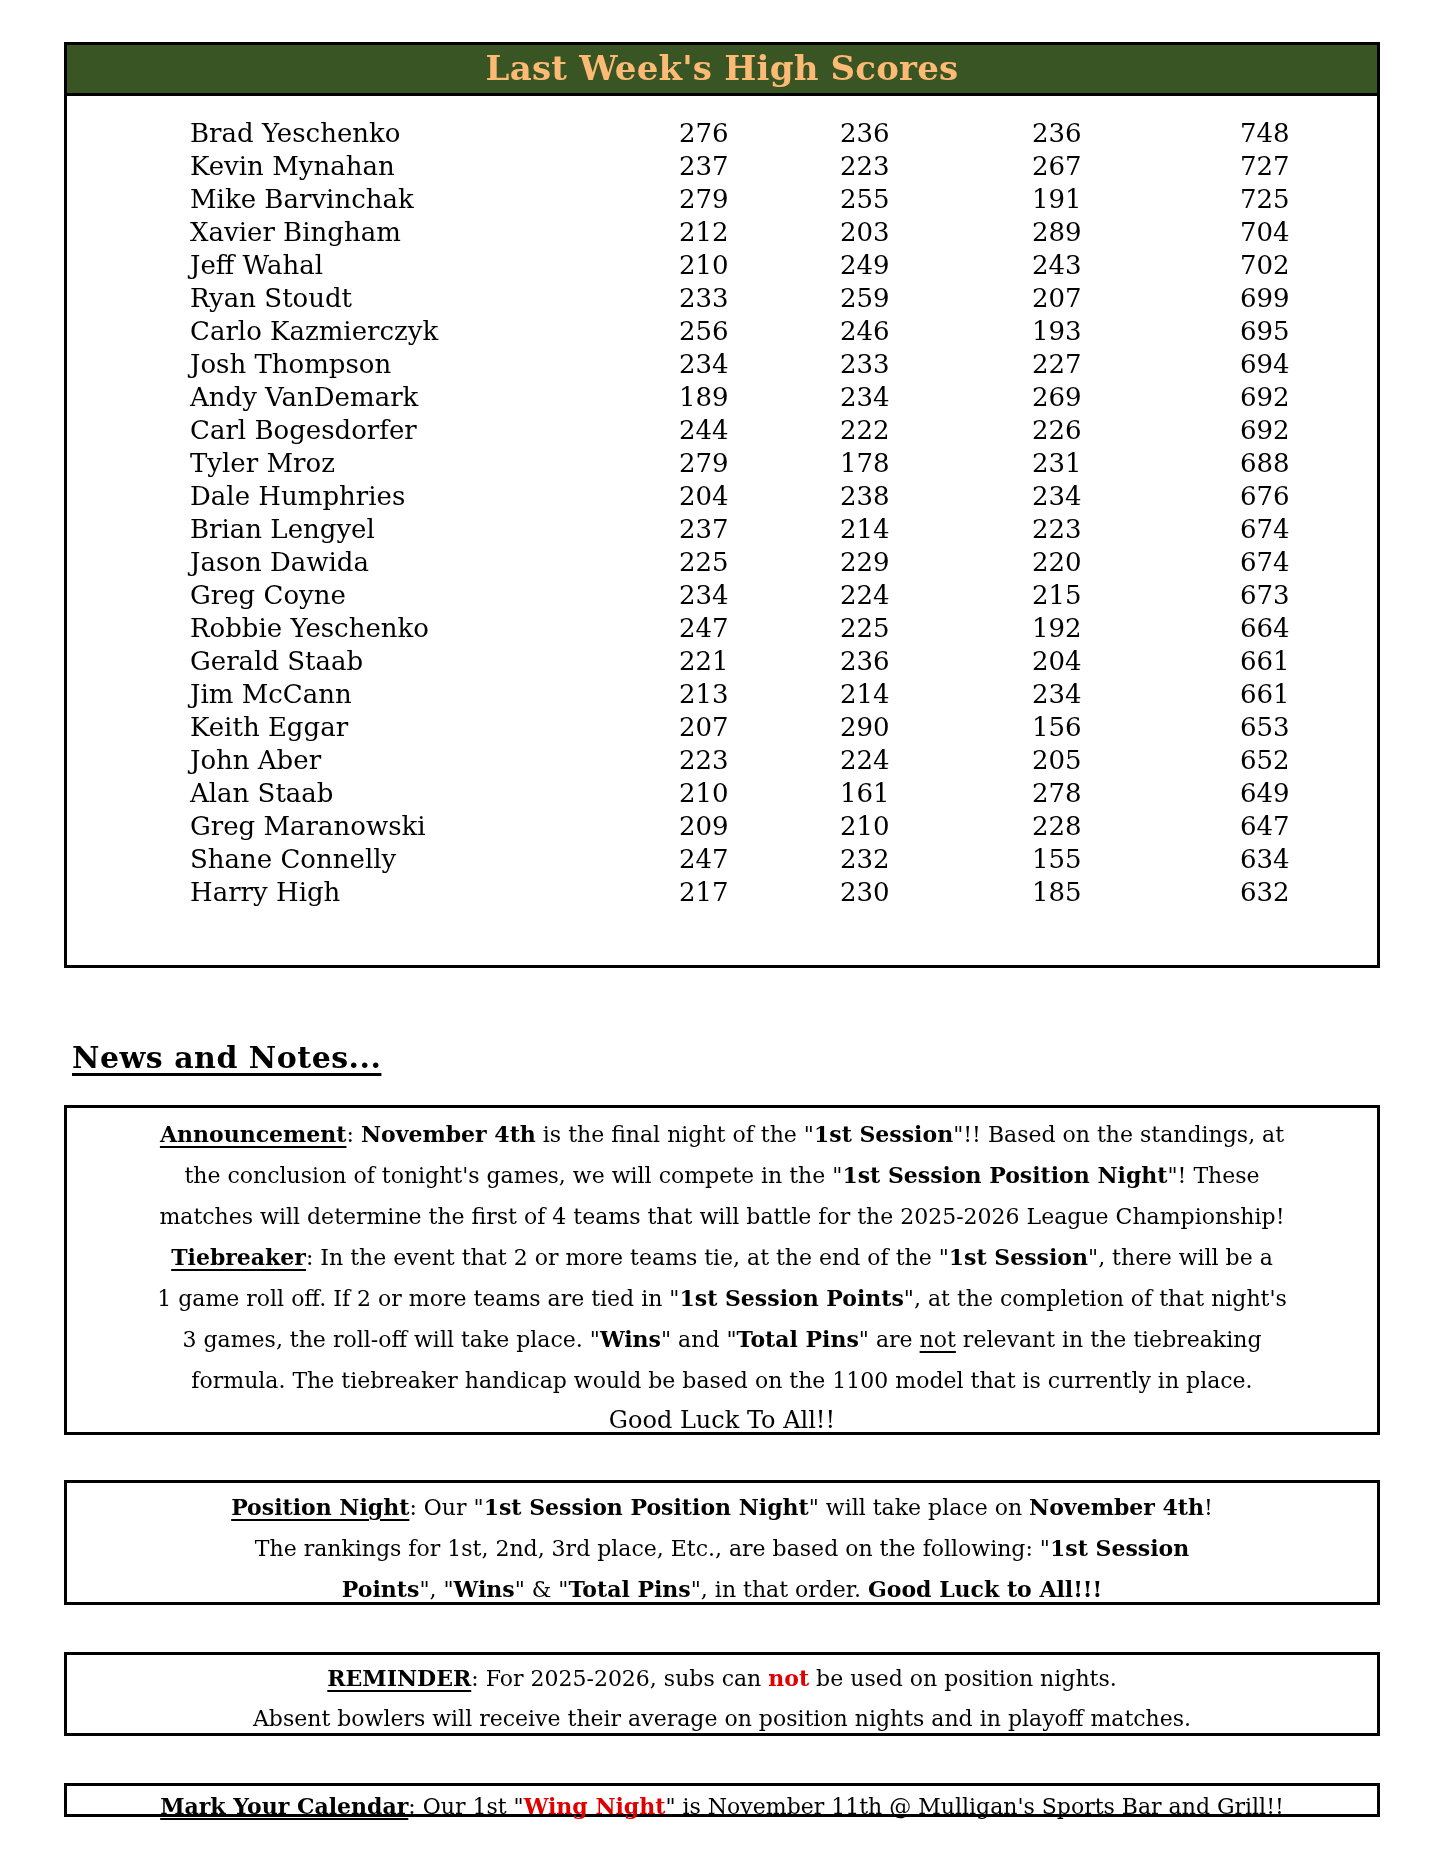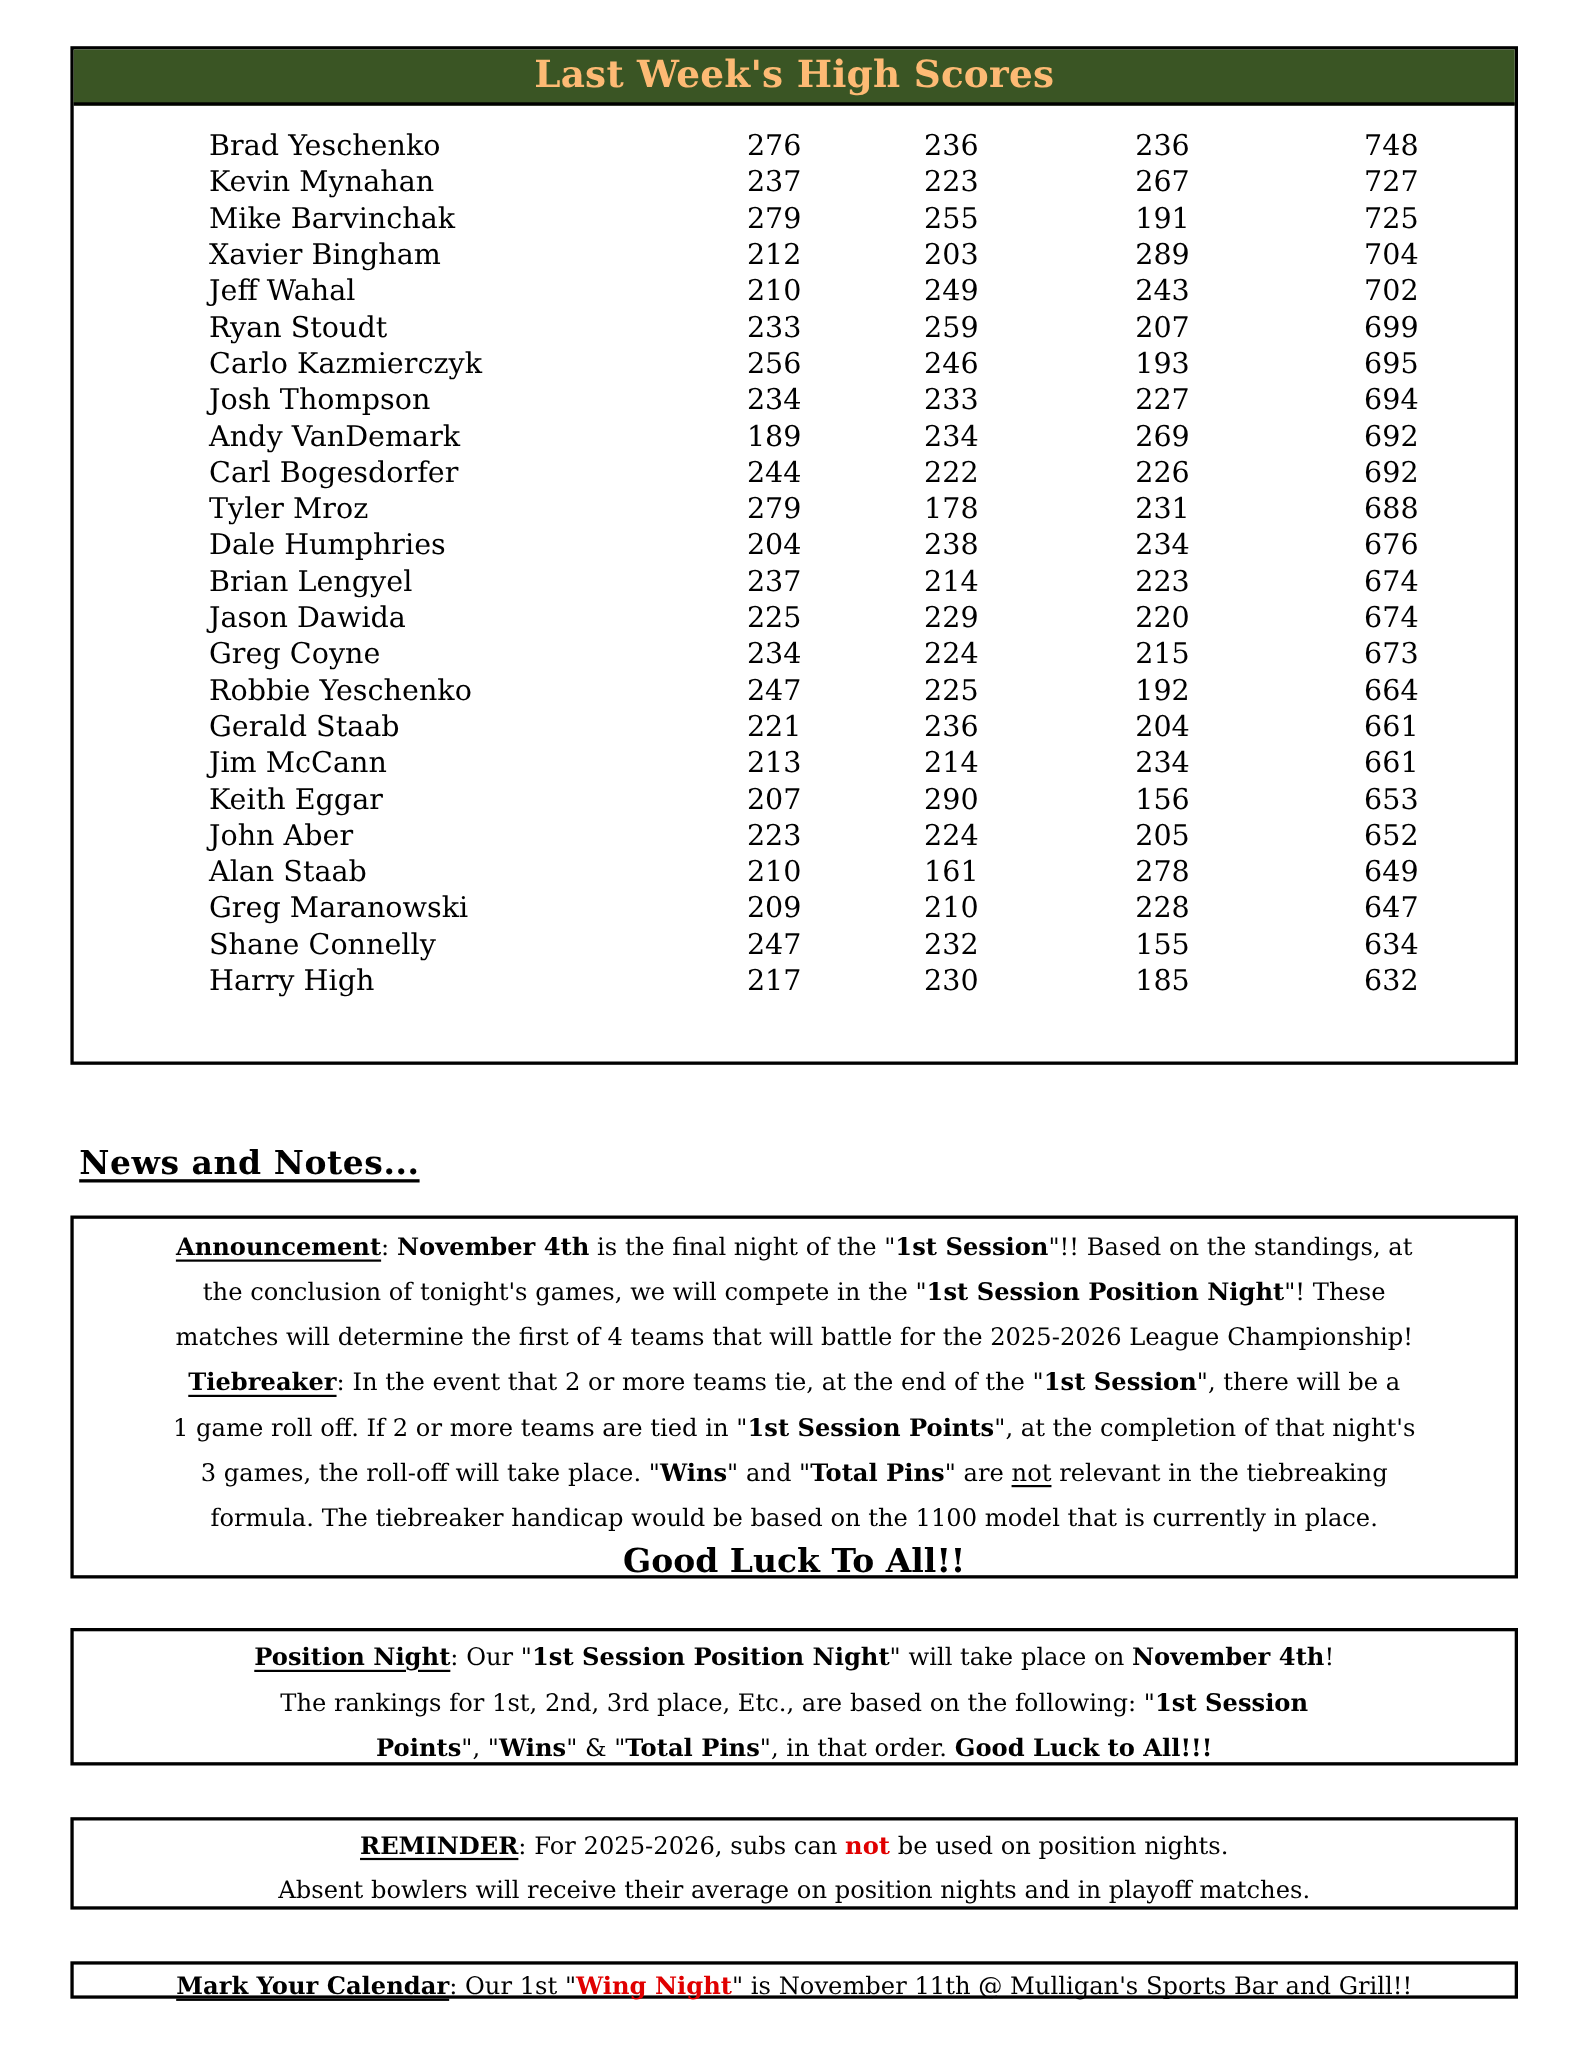--- a/index.html
+++ b/index.html
@@ -15,21 +15,21 @@
   .score-row span { position:absolute; top:0; }
   .c-name { left:123px; }
   .c-g1 { left:580px;margin-left:32px; }
   .c-g2 { left:773px; }
   .c-g3 { left:965px; }
   .c-tot { left:1173px; }
   #news-heading { position:absolute; left:72px; top:1040px; font-size:30px; font-weight:bold;
        text-decoration:underline; text-underline-offset:5px; letter-spacing:0.5px; }
   .note { text-align:center; font-size:22px; }
   #announce-box { top:1105px; height:330px; padding-top:6px; line-height:41px; }
-  #announce-box .closing { font-size:30px; font-weight:bold; line-height:38px; }
+  #announce-box .closing { font-size:24px; font-weight:normal; line-height:38px; }
   #position-box { top:1480px; height:125px; padding-top:4px; line-height:40px; }
   #reminder-box { top:1652px; height:84px; padding-top:3px; line-height:40px; }
   #calendar-box { top:1783px; height:34px; line-height:40px; }
   .u { text-decoration:underline; text-underline-offset:4px; font-weight:bold; }
   .b { font-weight:bold; }
   .red { color:#e00000; font-weight:bold; }
   .ul-plain { text-decoration:underline; text-underline-offset:4px; }
   .line { display:block; }
 </style>
 </head>

